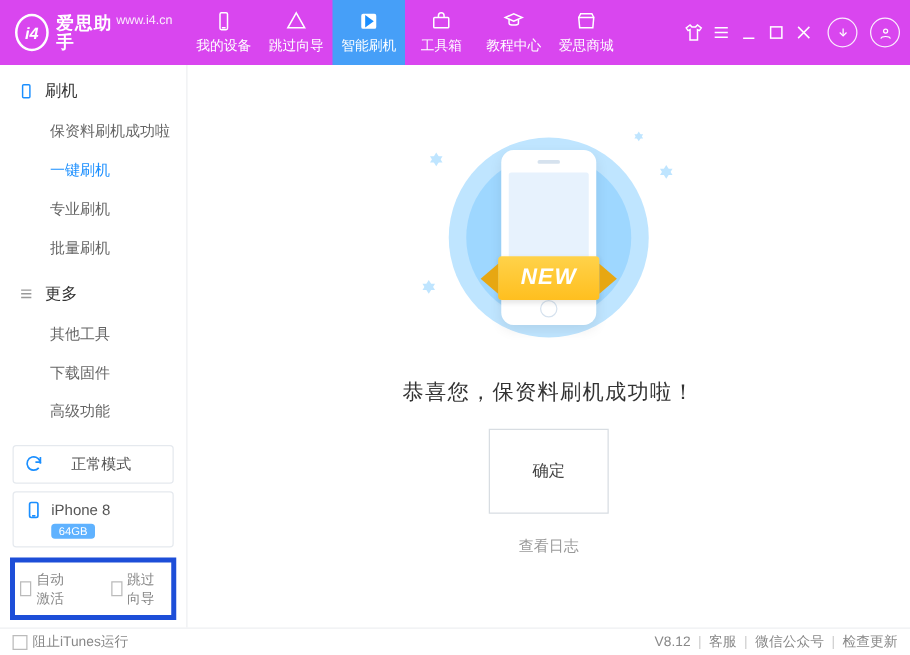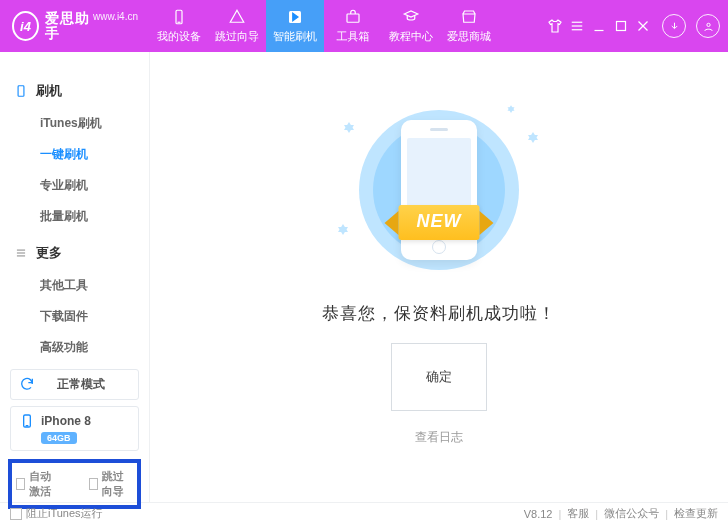--- a/index.html
+++ b/index.html
@@ -17,21 +17,21 @@
     .nav-item.active { background: #469ff8; }
     .nav-item .ic { width: 18px; height: 18px; display: flex; align-items: center; justify-content: center; }
     .nav-item .ic svg { width: 18px; height: 18px; fill: none; stroke: #fff; stroke-width: 1.6; }
     .win-ctrls { margin-left: auto; display: flex; align-items: center; gap: 4px; padding-right: 8px; }
     .sys-btn { width: 18px; height: 18px; fill: none; stroke: #fff; stroke-width: 1.6; cursor: pointer; }
     .circ-btn { width: 24px; height: 24px; border: 1.5px solid rgba(255,255,255,.9); border-radius: 50%; display: flex; align-items: center; justify-content: center; margin-left: 6px; cursor: pointer; }
     .circ-btn svg { width: 13px; height: 13px; fill: none; stroke: #fff; stroke-width: 1.8; }
 
     
     .body { display: flex; height: calc(100% - 52px - 22px); }
-    .sidebar { width: 150px; border-right: 1px solid #eef0f2; display: flex; flex-direction: column; padding-top: 24px; font-weight: bold; }
+    .sidebar { width: 150px; border-right: 1px solid #eef0f2; display: flex; flex-direction: column; padding-top: 6px; }
     .sb-group-hd { display: flex; align-items: center; gap: 8px; padding: 6px 14px 8px; font-size: 13px; color: #333; }
     .sb-group-hd .gicon { width: 14px; height: 14px; display: inline-flex; align-items: center; justify-content: center; color: #1b8fff; }
     .sb-group-hd .gicon.gray { color: #999; }
     .sb-item { font-size: 12px; color: #666; padding: 7px 0 7px 40px; cursor: pointer; }
     .sb-item.active { color: #1b8fff; }
     .sb-spacer { flex: 1; }
     .sb-status { margin: 6px 10px; border: 1px solid #e5e9ee; border-radius: 3px; padding: 6px 8px; display: flex; align-items: flex-start; gap: 22px; font-size: 12px; color: #555; cursor: pointer; }
     .sb-status .sicon { width: 16px; height: 16px; }
     .sb-device { margin: 0 10px 8px; border: 1px solid #e5e9ee; border-radius: 3px; padding: 6px 8px; font-size: 12px; color: #555; cursor: pointer; }
     .sb-device .dname { display: flex; align-items: center; gap: 6px; }
@@ -170,21 +170,21 @@
 <div class="body">
   <div class="sidebar">
     <div class="sb-group-hd">
       <span class="gicon">
           <svg width="14" height="14" viewBox="0 0 24 24" fill="none" stroke="currentColor" stroke-width="2">
             <rect x="7" y="3" width="10" height="18" rx="1.5"></rect>
           </svg>
         </span>
       <span>刷机</span>
     </div>
-    <div class="sb-item">iTunes刷机</div>
+    <div class="sb-item">保资料刷机成功啦</div>
     <div class="sb-item active">一键刷机</div>
     <div class="sb-item">专业刷机</div>
     <div class="sb-item">批量刷机</div>
 
     <div class="sb-group-hd" style="margin-top:6px">
       <span class="gicon gray">
           <svg width="14" height="14" viewBox="0 0 24 24" fill="none" stroke="currentColor" stroke-width="2">
             <line x1="5" y1="7" x2="19" y2="7"></line>
             <line x1="5" y1="12" x2="19" y2="12"></line>
             <line x1="5" y1="17" x2="19" y2="17"></line>

